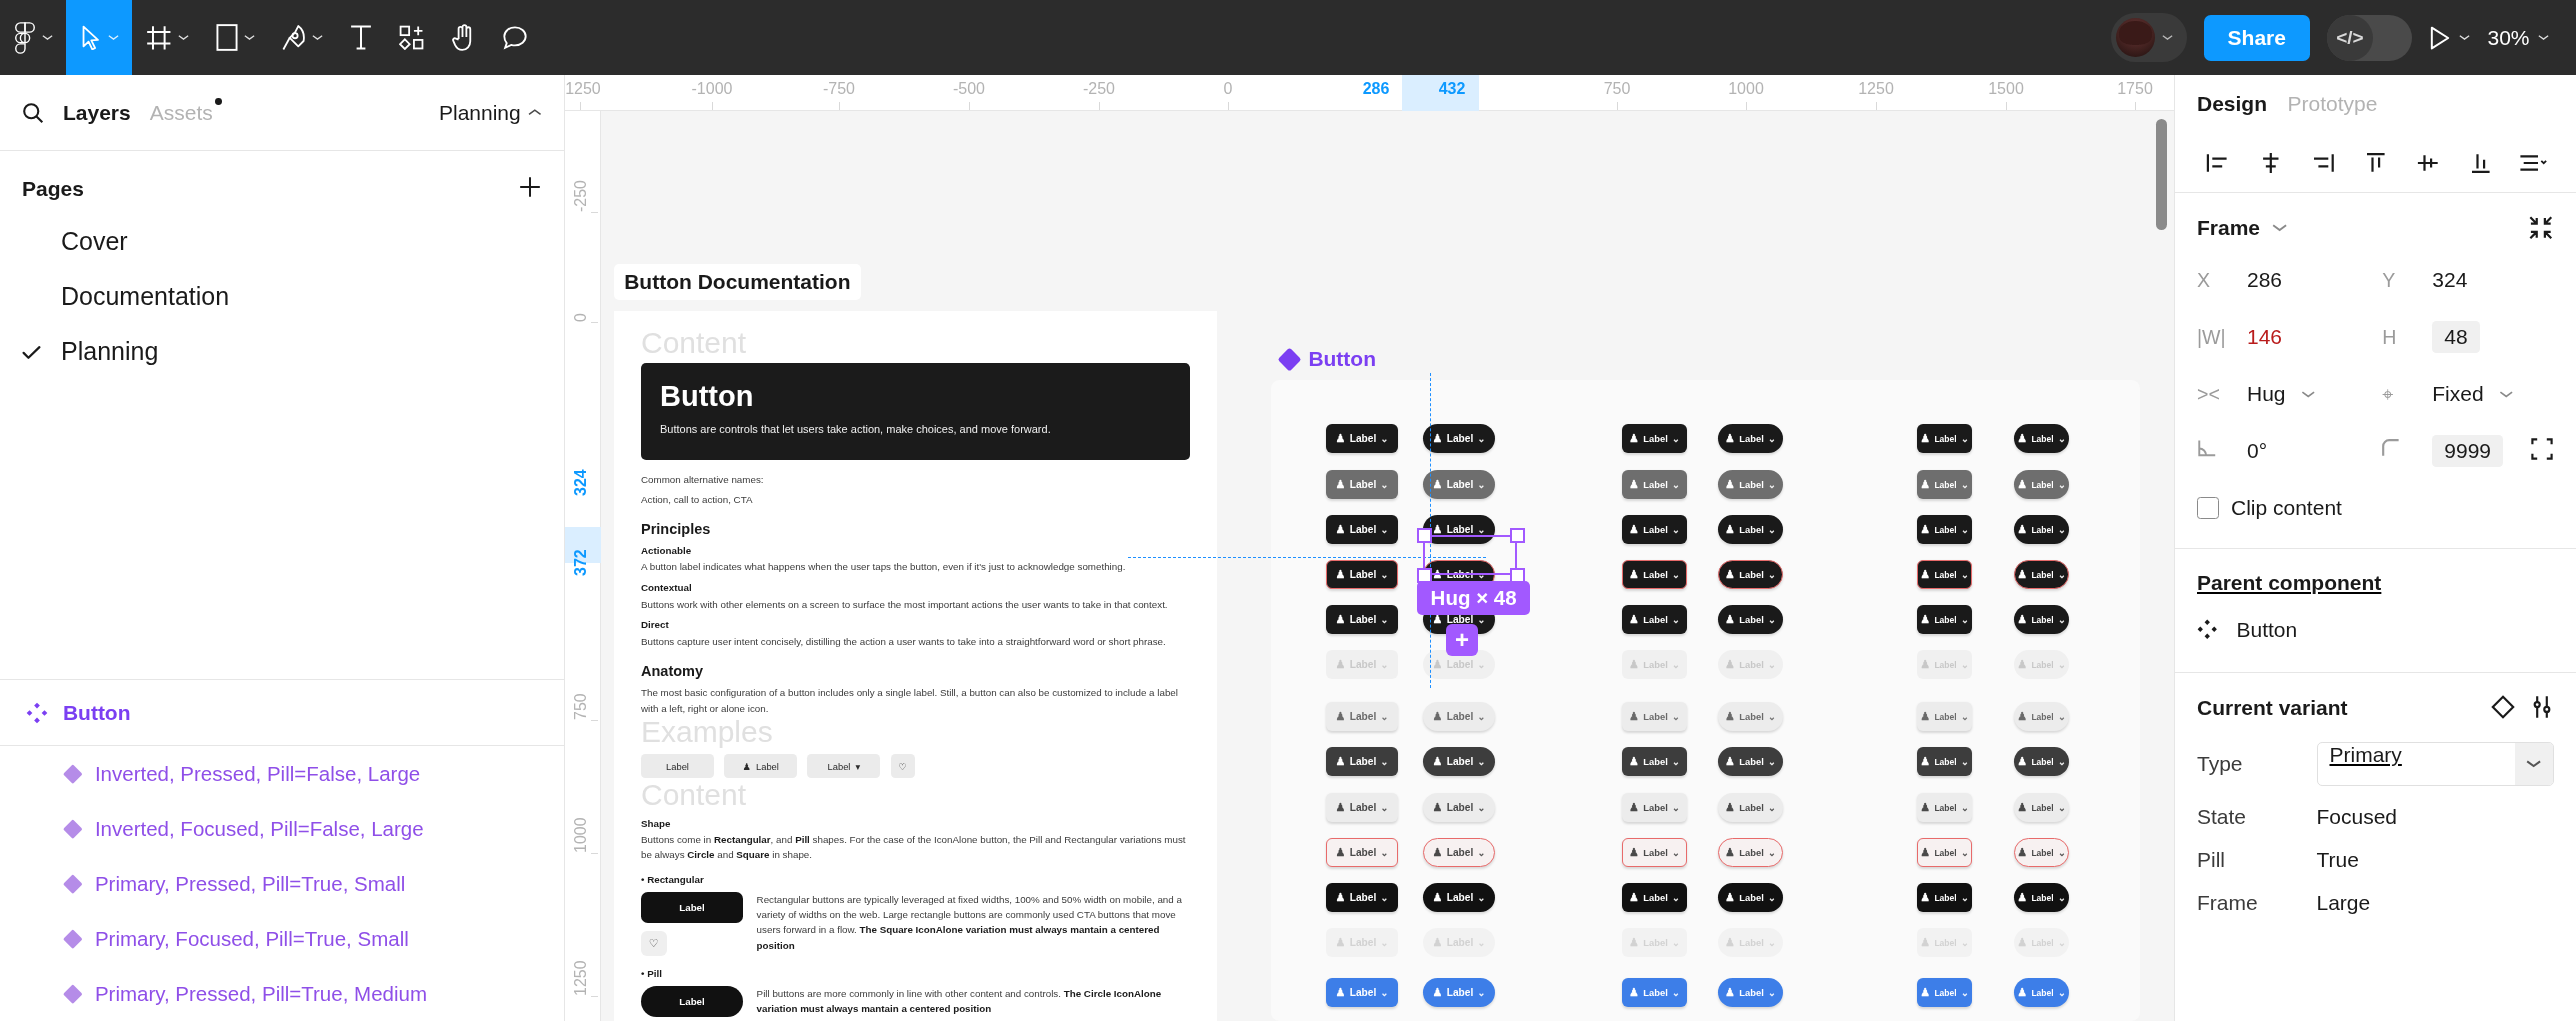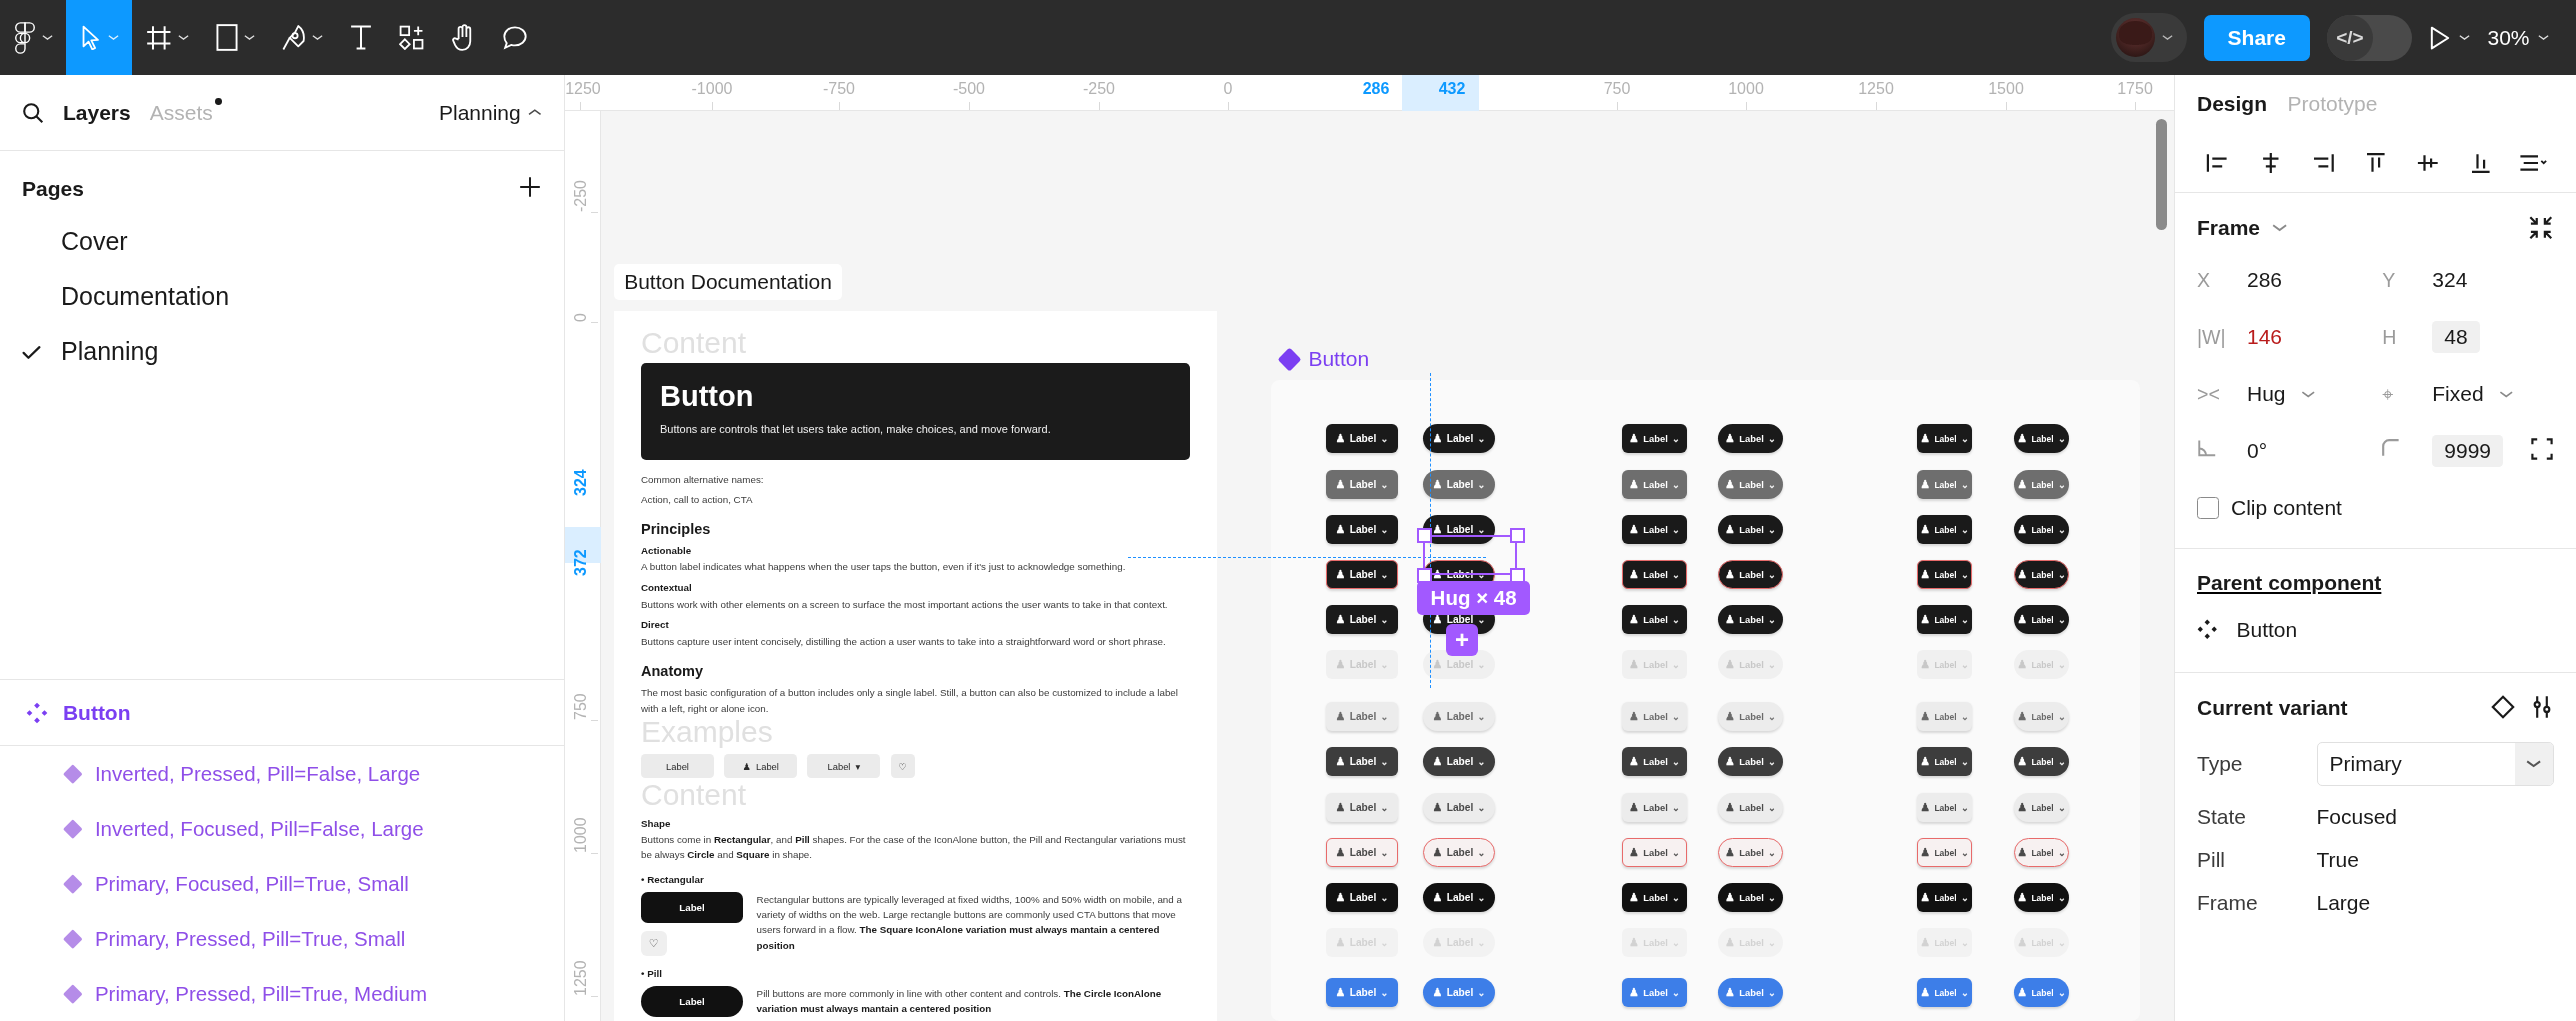--- a/index.html
+++ b/index.html
@@ -147,21 +147,21 @@
   .rv-band { position: absolute; left: 0; width: 36px; background: #daeeff; }
 
   .canvas-scrollbar {
     position: absolute; right: 6.8px; top: 44px;
     width: 11px; height: 111px; border-radius: 6px;
     background: #8a8a8a; z-index: 14; cursor: pointer;
   }
 
   
   .frame-label {
-    position: absolute; font-size: 21px; font-weight: 400; color: #1a1a1a;
+    position: absolute; font-size: 21px; font-weight: 700; color: #1a1a1a;
     background: #ffffff; padding: 6px 10.2px; border-radius: 5.1px; z-index: 6;
     white-space: nowrap;
   }
   .frame-label.comp { color: #7b3ff2; background: transparent; display:flex; align-items:center; gap: 10.2px; }
   .diamond-comp {
     width: 17px; height: 17px; background:#7b3ff2; transform: rotate(45deg);
     border-radius: 2.6px; flex:none;
   }
 
   .doc-frame {
@@ -292,22 +292,22 @@
     flex: none; cursor: pointer; background:#fff;
   }
   .parent-row {
     display: flex; align-items: center; gap: 19px; height: 43px;
     font-size: 21px; color: #1a1a1a; cursor: pointer;
   }
   .var-grid { display: grid; grid-template-columns: 111px 1fr; gap: 19px 8.5px; align-items: center; }
   .var-lbl { font-size: 21px; color: #3b3b3b; }
   .var-val { font-size: 21px; color: #1a1a1a; }
   .select-box {
-    display: flex; align-items: center; border: 0.9px solid #e0e0e0;
-    border-radius: 5.1px; height: 44px; cursor: pointer; overflow: hidden;
+    display: flex; align-items: flex-start; border: 0.9px solid #e0e0e0;
+    border-radius: 5.1px; height: 44px; cursor: pointer; overflow: hidden; text-decoration: underline;
   }
   .select-box .sv { flex: 1 1 auto; padding: 0 12px; font-size: 21px; color:#1a1a1a; }
   .select-box .sc {
     width: 38px; height: 100%; background: #f0f0f0;
     display: flex; align-items: center; justify-content: center; color:#555;
   }
 </style>
 </head>
 <body>
 
@@ -473,25 +473,25 @@
     <div class="variant-row">
       <span class="diamond-sm"></span>
       <span>Inverted, Pressed, Pill=False, Large</span>
     </div>
     <div class="variant-row">
       <span class="diamond-sm"></span>
       <span>Inverted, Focused, Pill=False, Large</span>
     </div>
     <div class="variant-row">
       <span class="diamond-sm"></span>
-      <span>Primary, Focused, Pill=True, Small</span>
+      <span>Primary, Pressed, Pill=True, Small</span>
     </div>
     <div class="variant-row">
       <span class="diamond-sm"></span>
-      <span>Primary, Pressed, Pill=True, Small</span>
+      <span>Primary, Focused, Pill=True, Small</span>
     </div>
     <div class="variant-row">
       <span class="diamond-sm"></span>
       <span>Primary, Pressed, Pill=True, Medium</span>
     </div>
   </div>
 
   <div class="canvas">
 
     <div class="frame-label" style="left:49px; top:189px;">Button Documentation</div>

